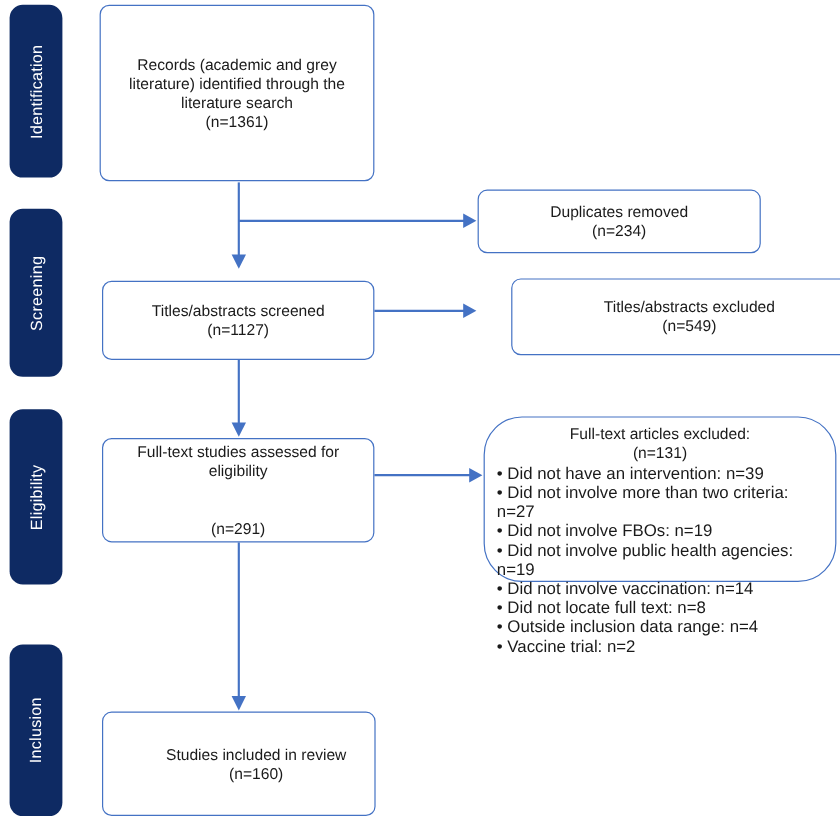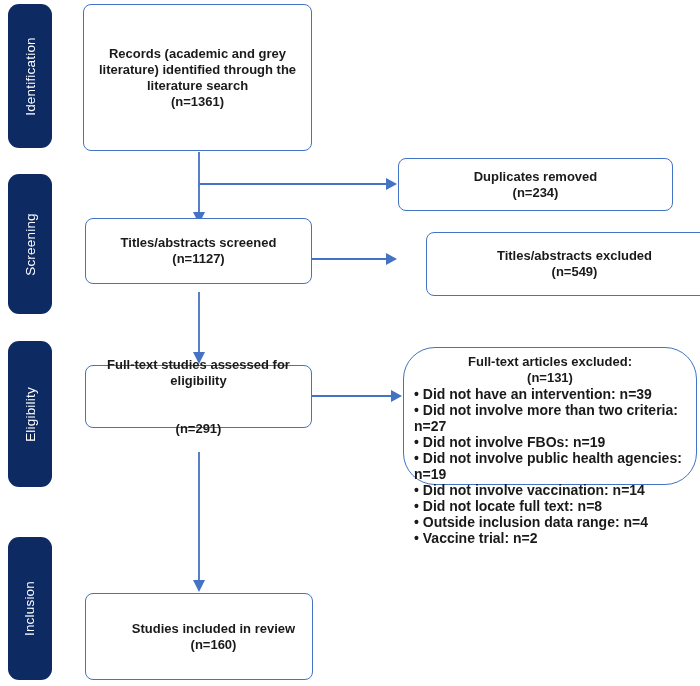--- a/index.html
+++ b/index.html
@@ -33,21 +33,20 @@
   
   .fbox{
     position:absolute;
     background:#fff;
     border:1.6px solid var(--box-border);
     border-radius:8px;
     display:flex;flex-direction:column;align-items:center;justify-content:center;
     text-align:center;
     font-size:13px;line-height:16px;
     padding:4px 8px;
-    font-weight:bold;
   }
   .fbox .lbl{white-space:pre-line;}
   .fbox .cnt{white-space:nowrap;}
   .gap-count .cnt{margin-top:32px;}
 
   
   .fbox.listbox{
     justify-content:flex-start;
     text-align:center;
     padding:6px 10px 4px 10px;
@@ -111,36 +110,36 @@
     <span>Inclusion</span>
   </div>
 
   <div class="fbox" style="left:83px;top:4px;width:229px;height:147px;">
     <div class="lbl">Records (academic and grey
 literature) identified through the
 literature search</div>
     <div class="cnt">(n=1361)</div>
   </div>
 
-  <div class="fbox" style="left:398px;top:158px;width:275px;height:53px;">
+  <div class="fbox" style="left:398px;top:158px;width:236px;height:53px;">
     <div class="lbl">Duplicates removed</div>
     <div class="cnt">(n=234)</div>
   </div>
 
-  <div class="fbox" style="left:85px;top:218px;width:227px;height:66px;">
+  <div class="fbox" style="left:85px;top:234px;width:227px;height:66px;">
     <div class="lbl">Titles/abstracts screened</div>
     <div class="cnt">(n=1127)</div>
   </div>
 
   <div class="fbox" style="left:398px;top:232px;width:297px;height:64px;margin-left:28px;">
     <div class="lbl">Titles/abstracts excluded</div>
     <div class="cnt">(n=549)</div>
   </div>
 
-  <div class="fbox gap-count" style="left:85px;top:365px;width:227px;height:63px;">
+  <div class="fbox gap-count" style="left:85px;top:365px;width:227px;height:87px;">
     <div class="lbl">Full-text studies assessed for
 eligibility</div>
     <div class="cnt">(n=291)</div>
   </div>
 
   <div class="fbox listbox" style="left:403px;top:347px;width:294px;height:138px;border-radius:32px;">
     <div class="lbl">Full-text articles excluded:</div>
     <div class="cnt">(n=131)</div>
     <ul>
       <li>Did not have an intervention: n=39</li>

